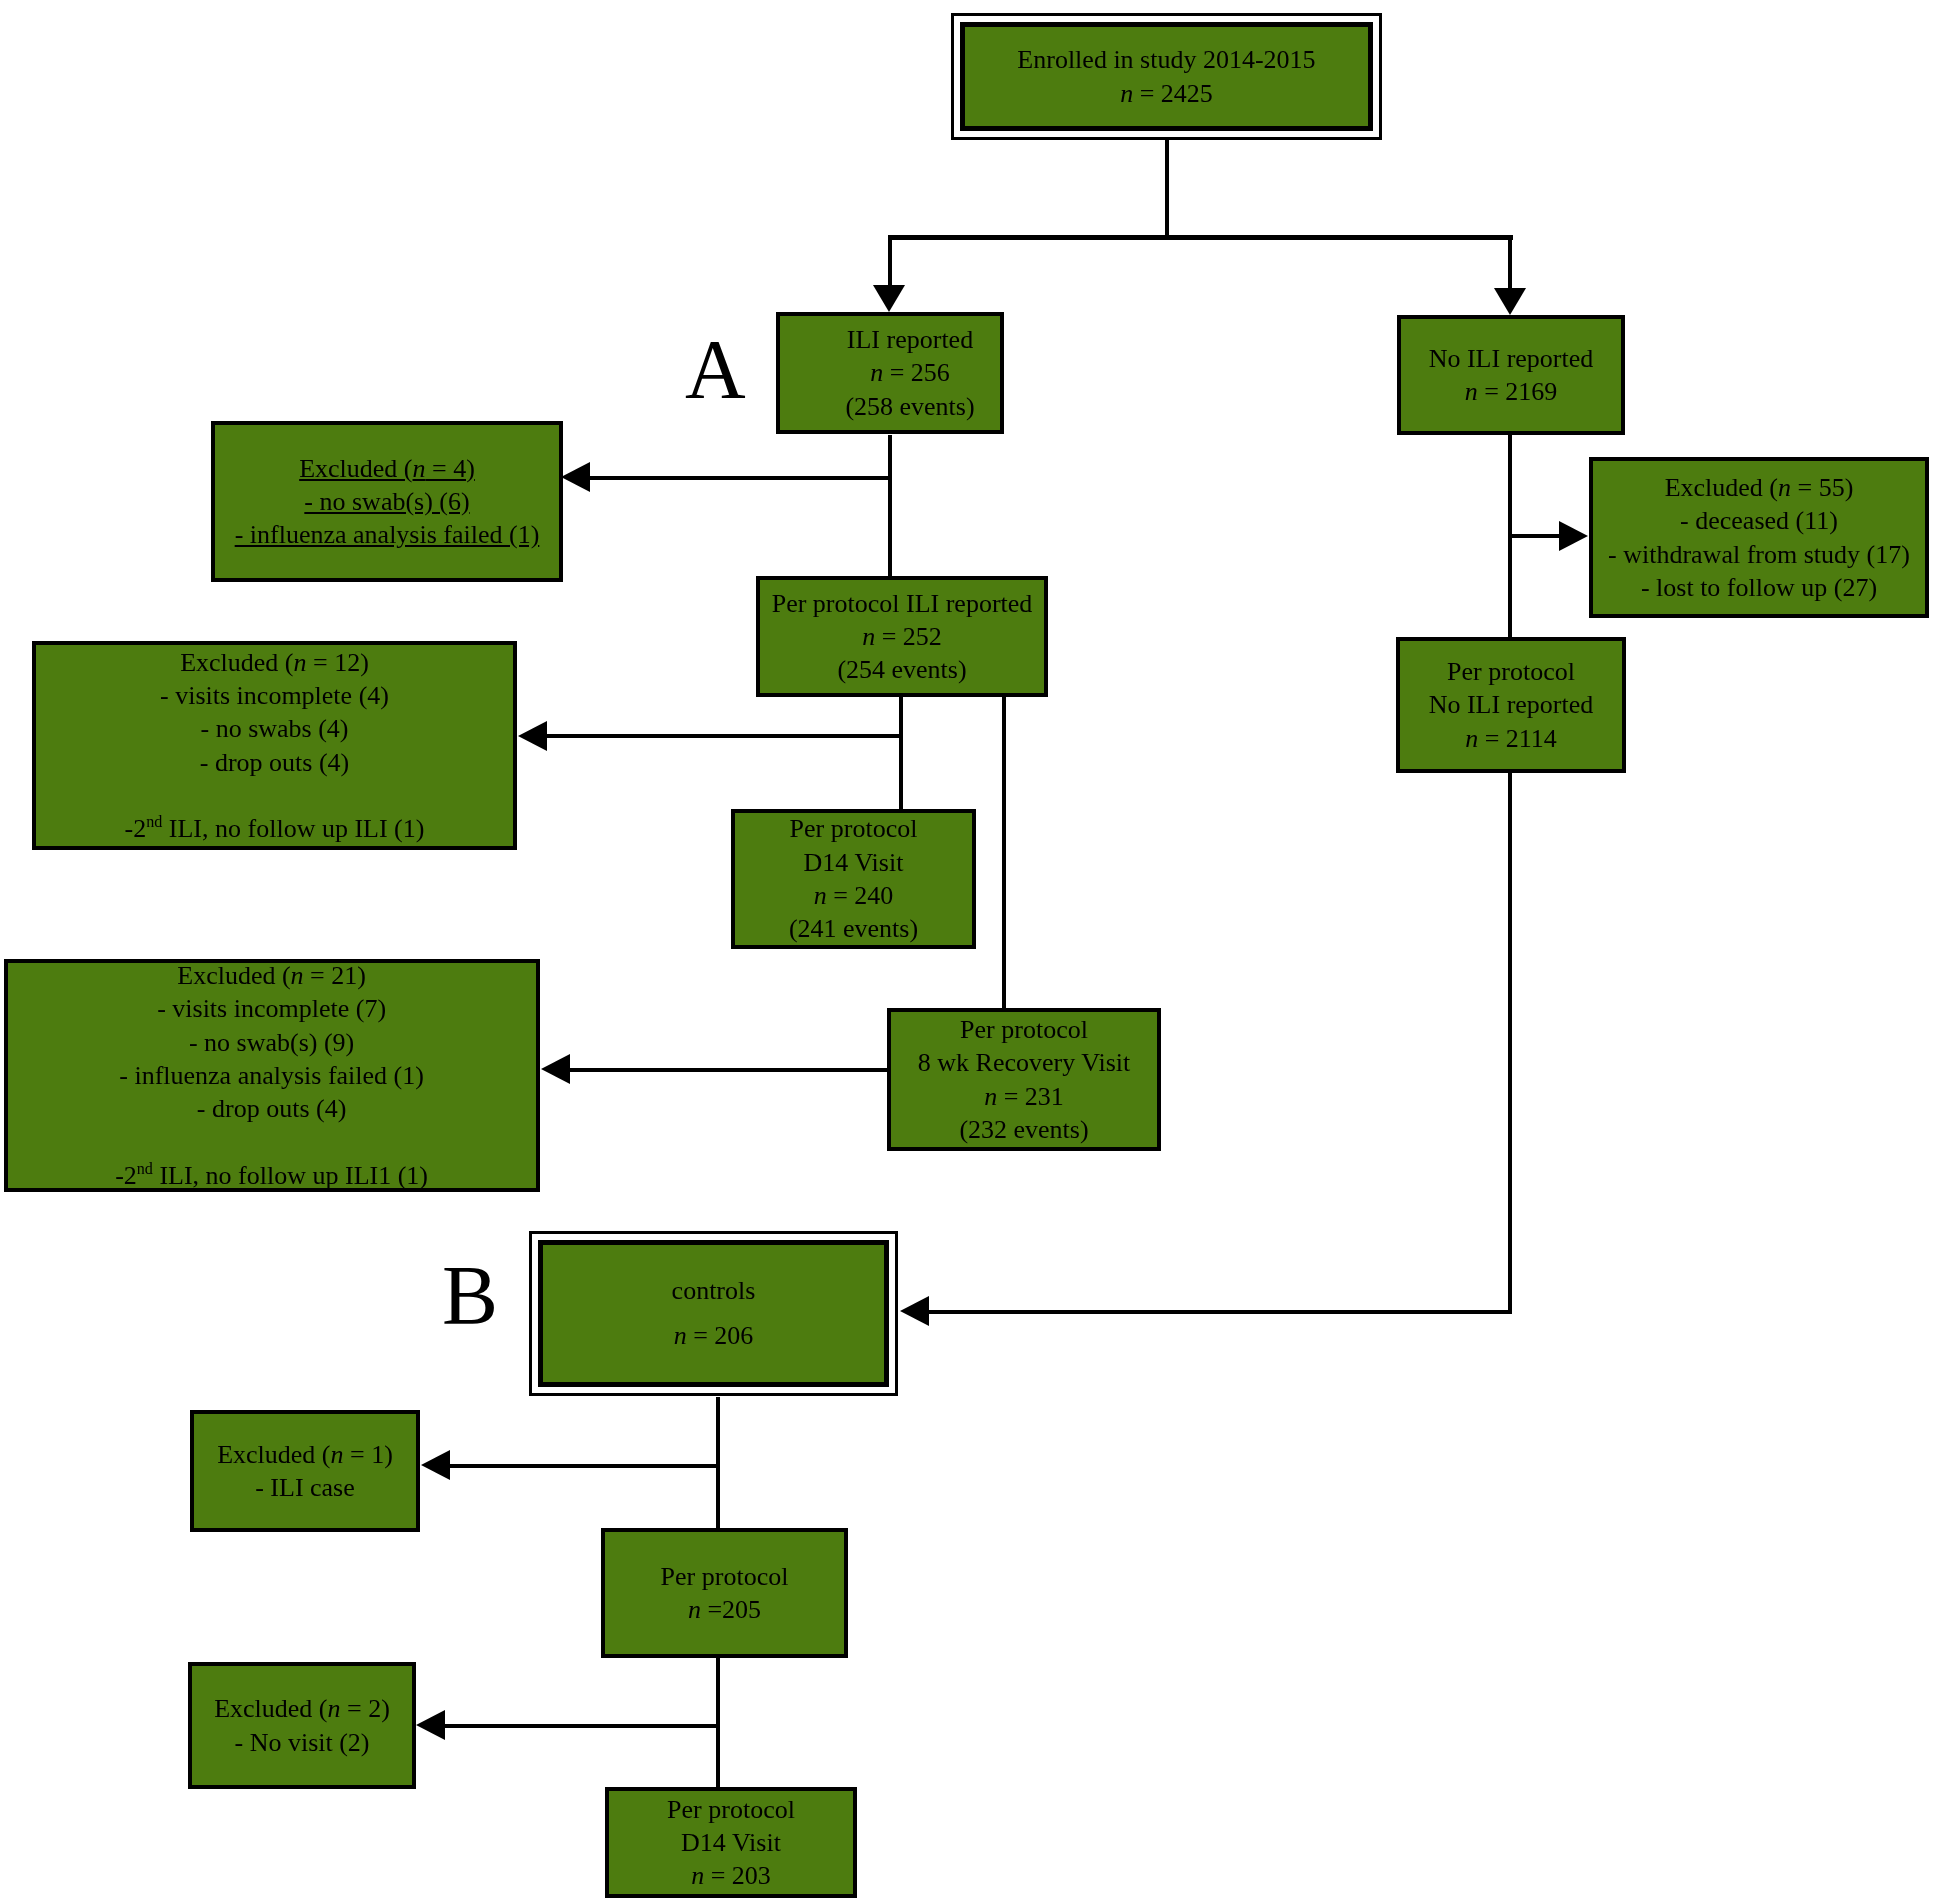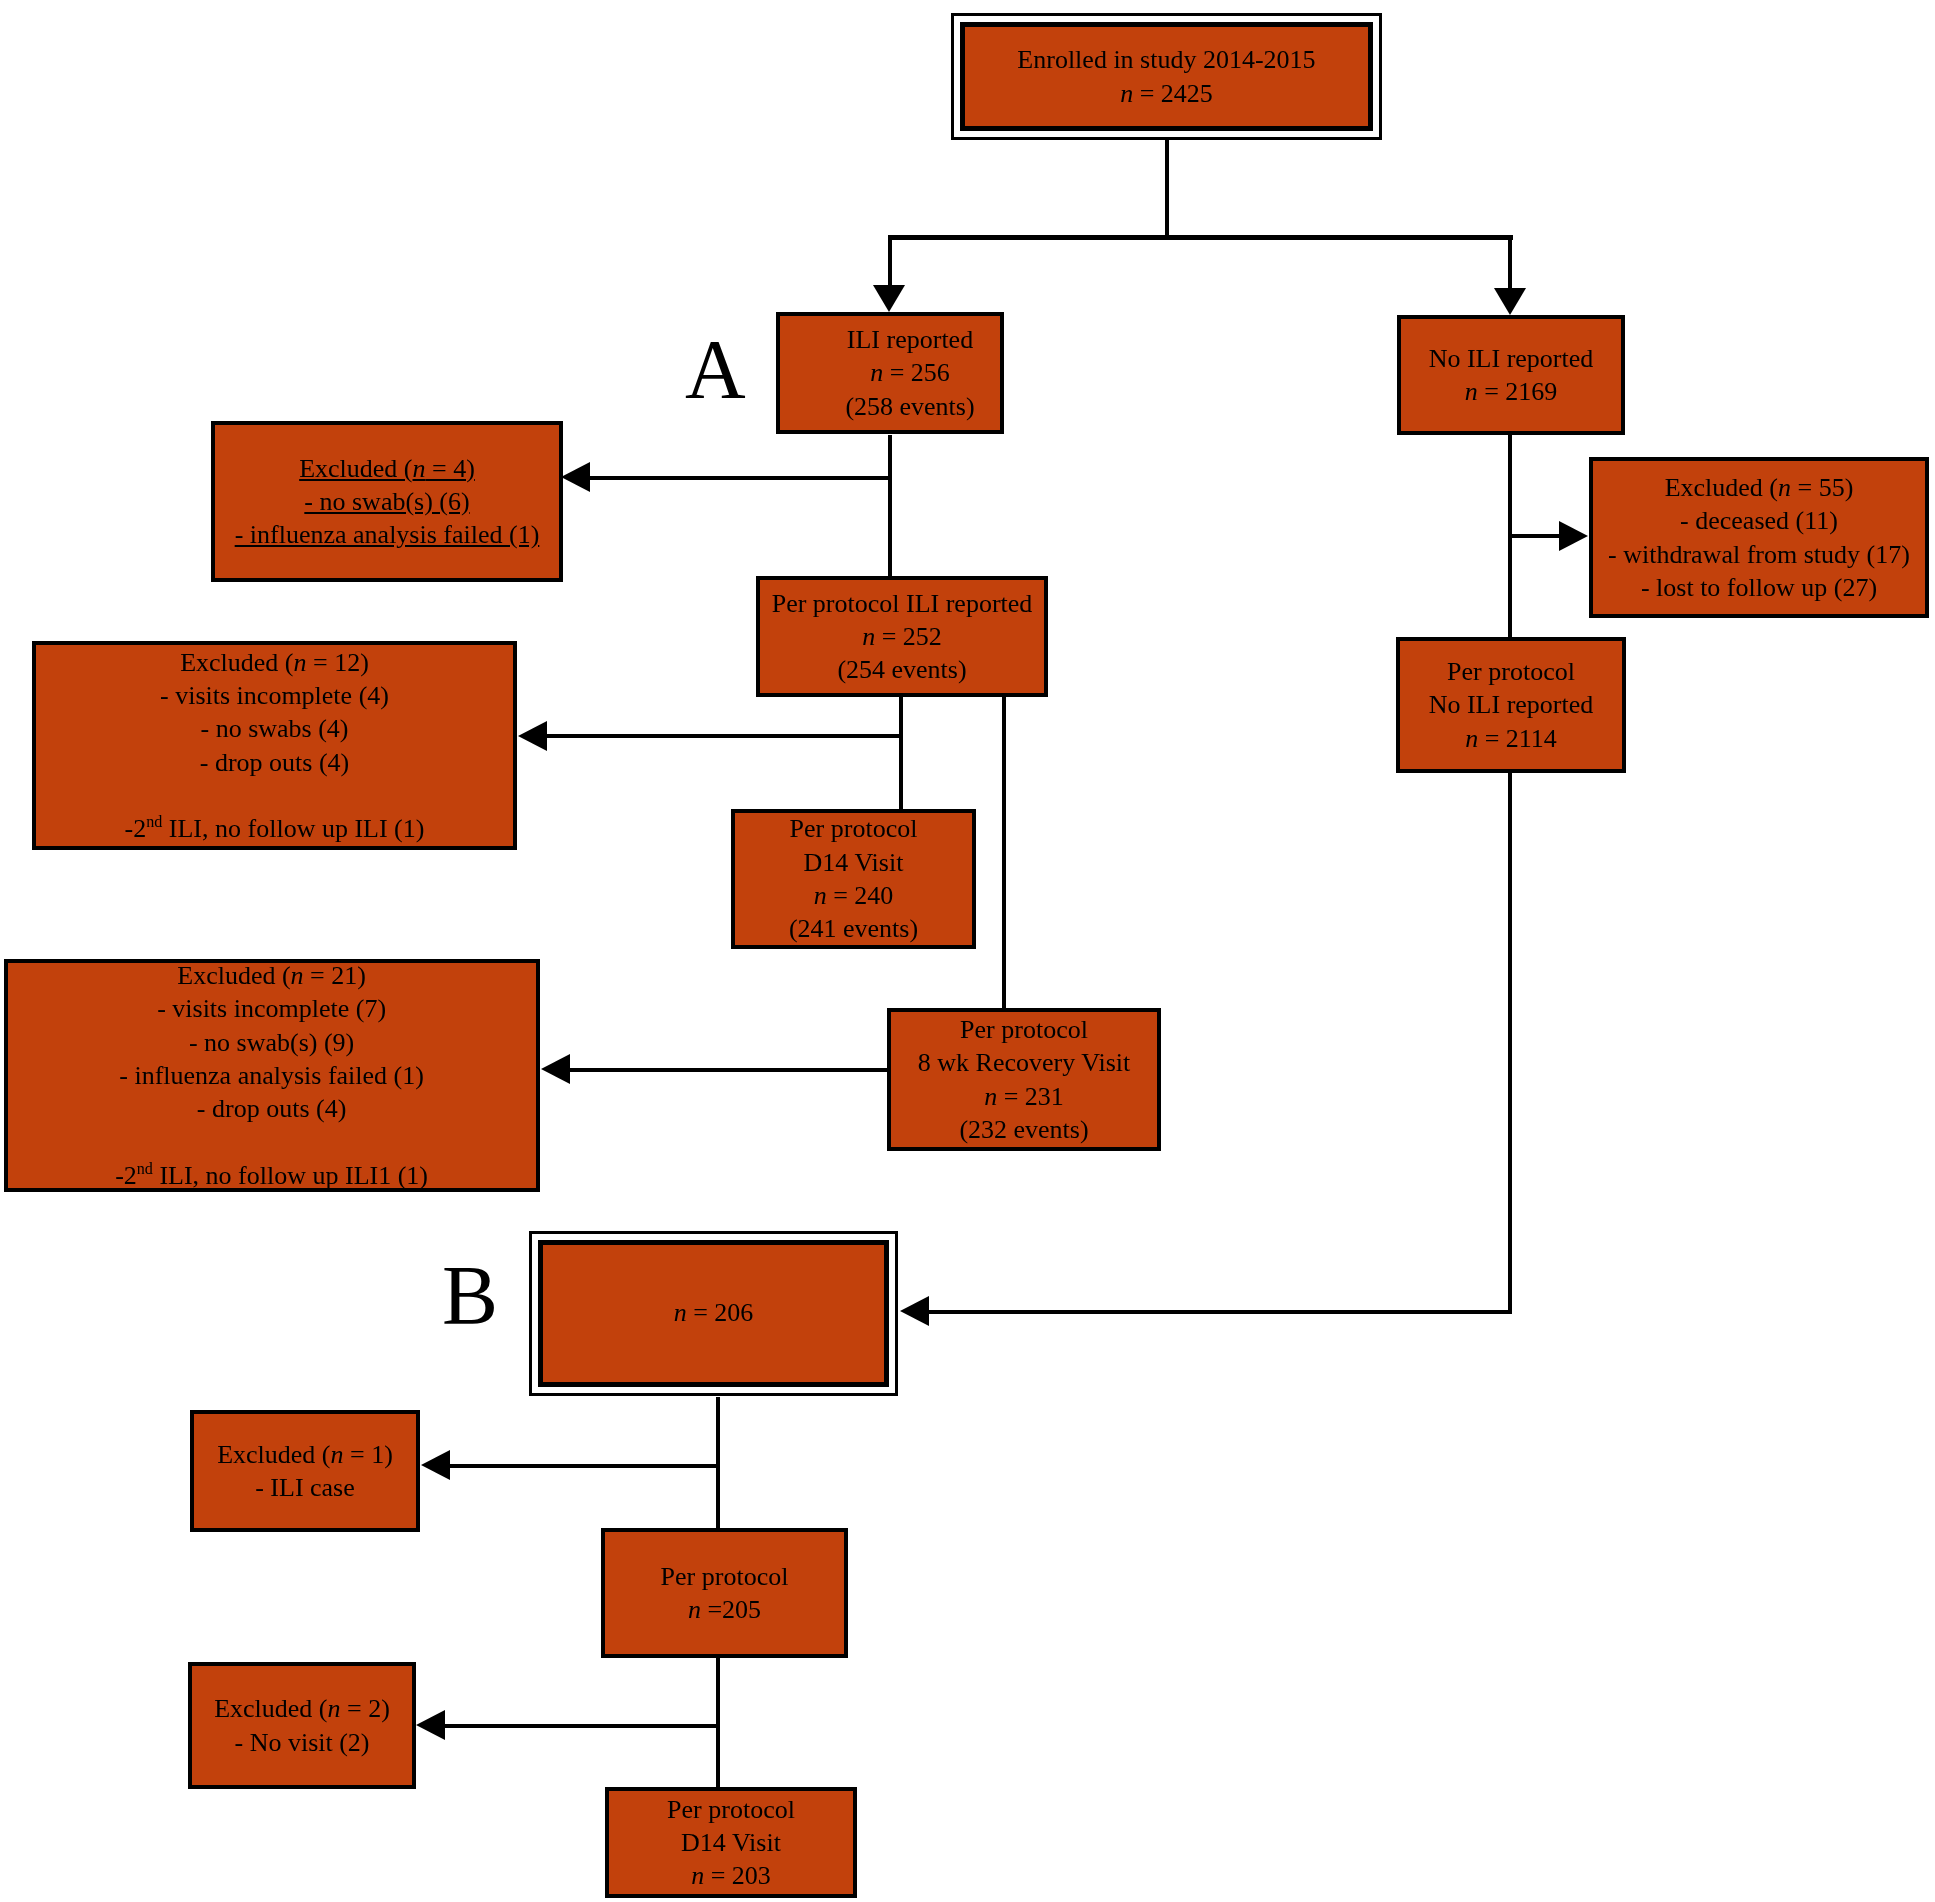--- a/index.html
+++ b/index.html
@@ -7,21 +7,21 @@
     width: 1936px; height: 1902px;
     background: #ffffff;
     position: relative;
     overflow: hidden;
     font-family: "Liberation Serif", "DejaVu Serif", serif;
     color: #000000;
   }
   .box {
     position: absolute;
     border: 4px solid #000000;
-    background: #c2410c;
+    background: #4d7c0f;
     display: flex;
     align-items: center;
     justify-content: center;
     text-align: center;
     box-sizing: border-box;
   }
   .box.double {
     border: 5.3px solid #000000;
     outline: 3.6px solid #000000;
     outline-offset: 6.2px;
@@ -139,20 +139,21 @@
   <div class="content">
       <div class="line">Per protocol</div>
       <div class="line">8 wk Recovery Visit</div>
       <div class="line"><i>n</i> = 231</div>
       <div class="line">(232 events)</div>
     </div>
 </div>
 
 <div class="box double box-subgroup" style="left:538px; top:1240px; width:351px; height:147px;">
   <div class="content">
+      <div class="line">controls</div>
       <div class="line"><i>n</i> = 206</div>
     </div>
 </div>
 
 <div class="box" style="left:190px; top:1410px; width:230px; height:122px;align-items:center;">
   <div class="content">
       <div class="line">Excluded (<i>n</i> = 1)</div>
       <div class="line">- ILI case</div>
     </div>
 </div>

